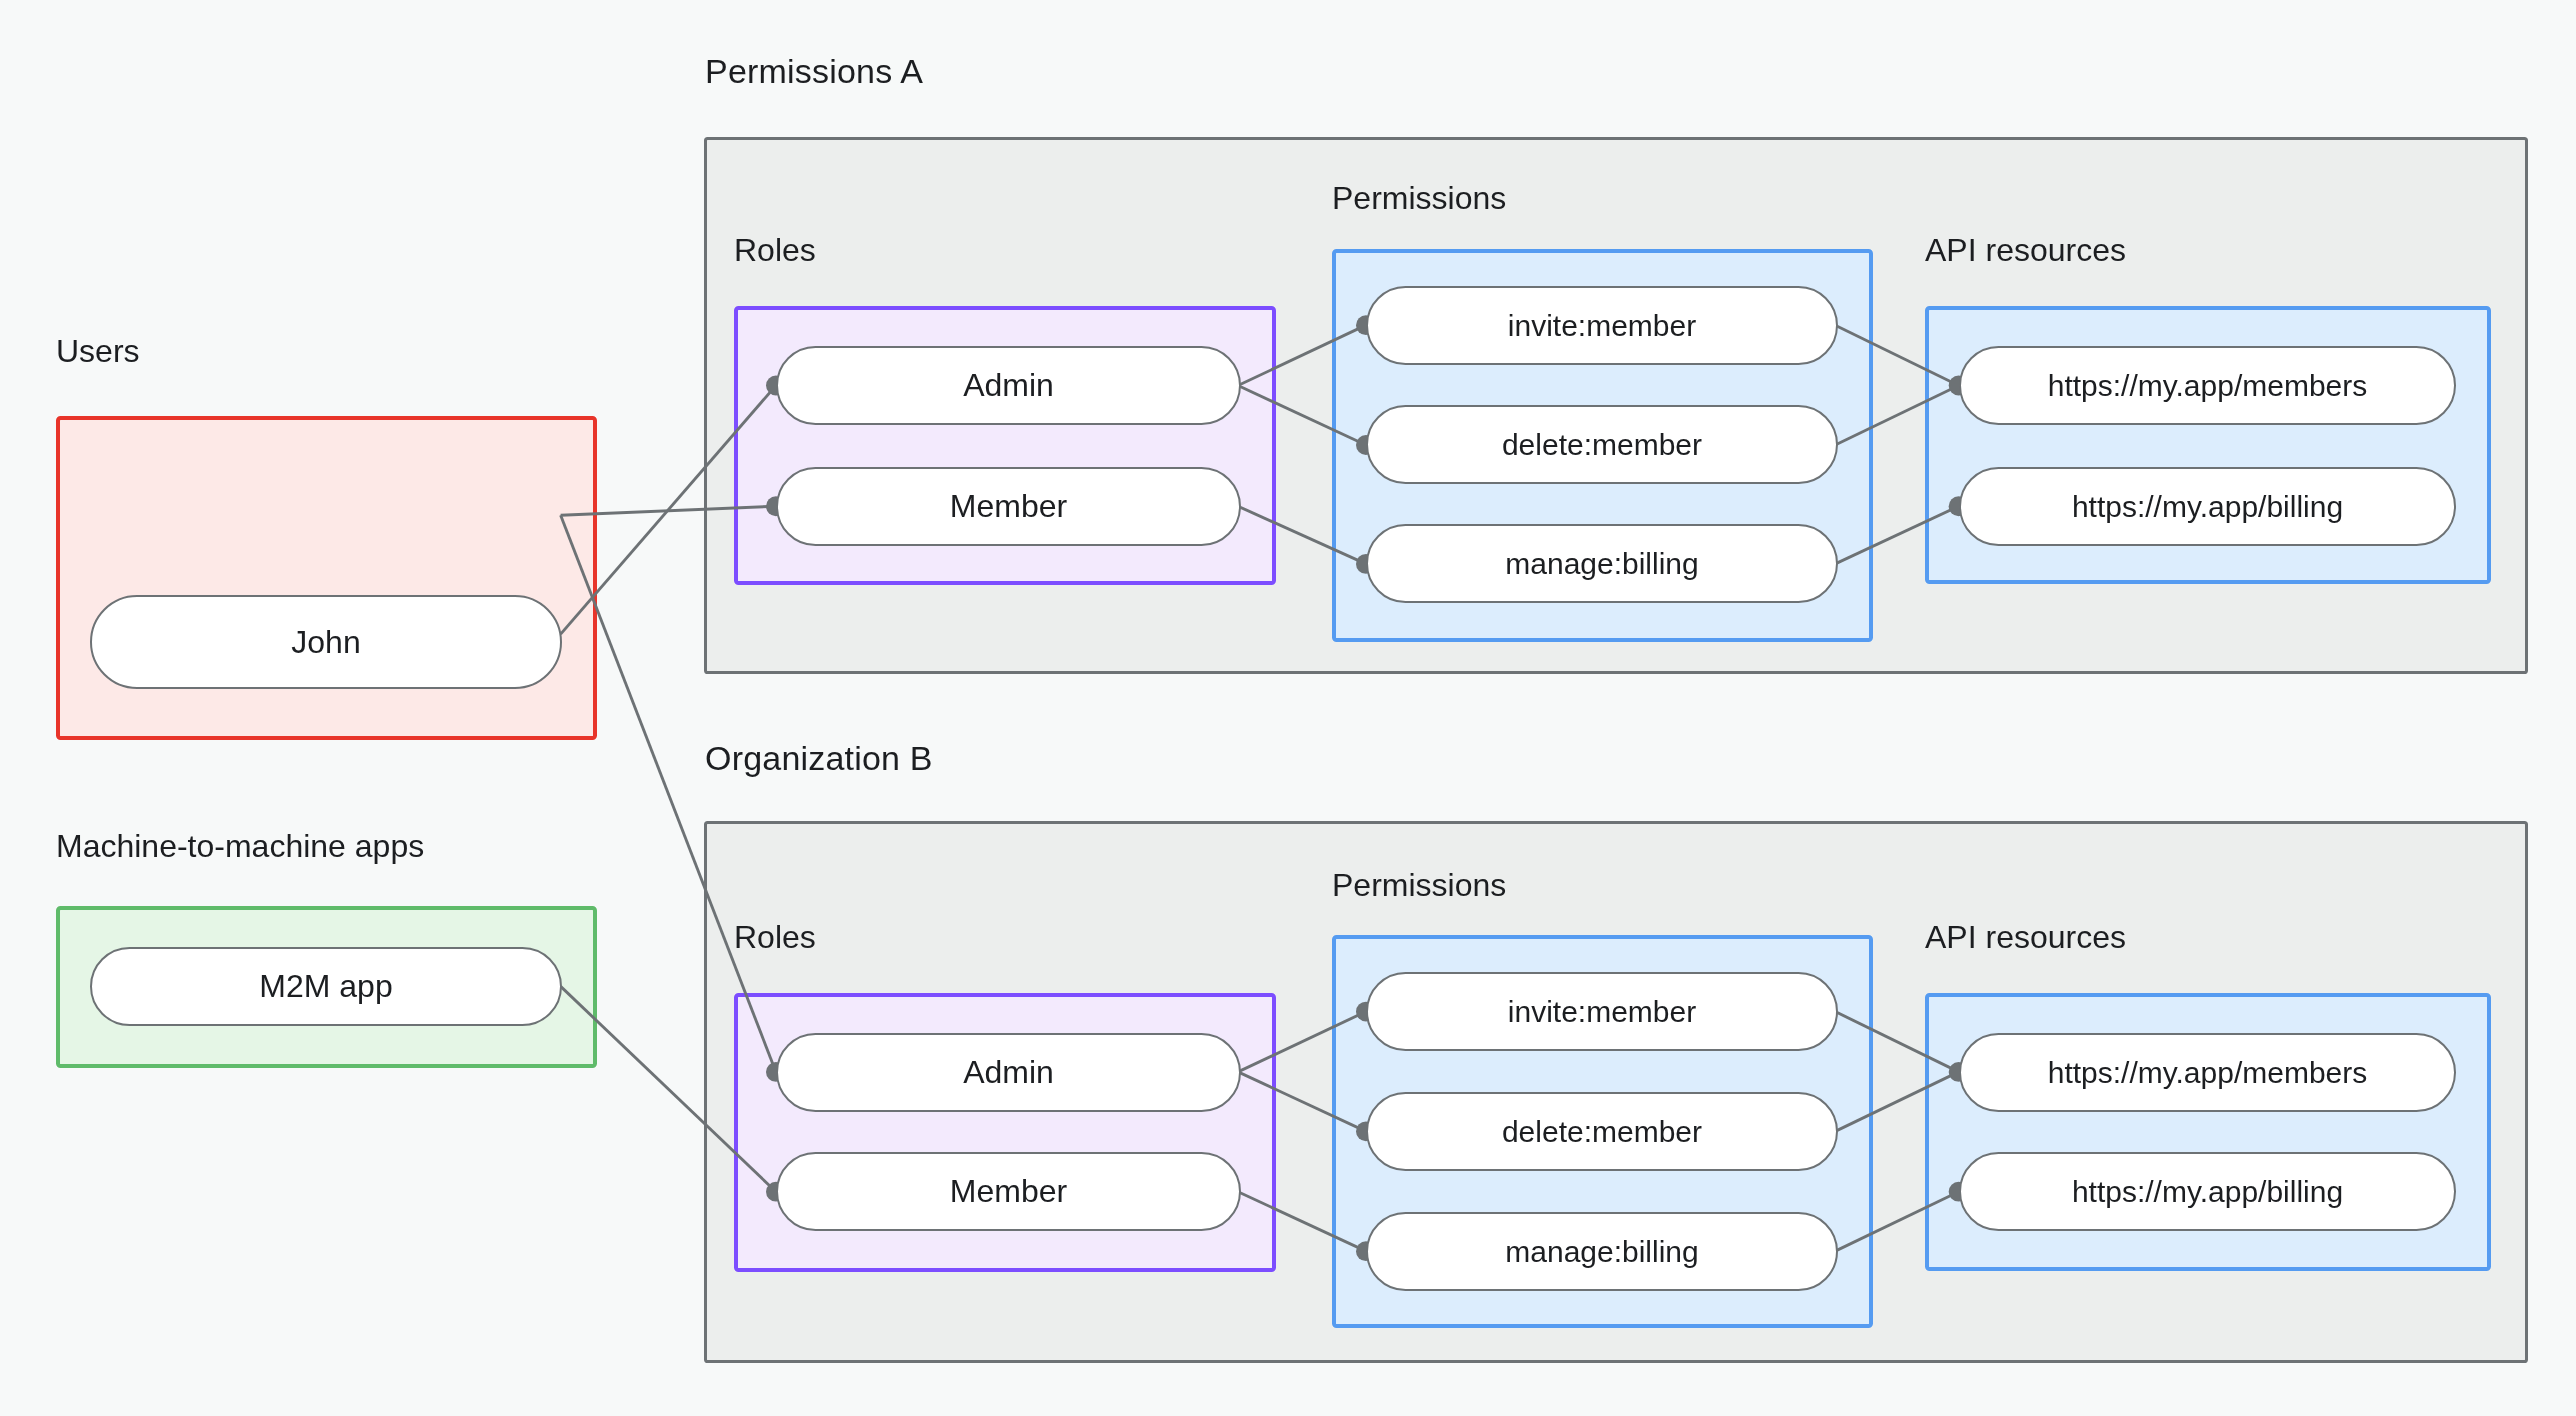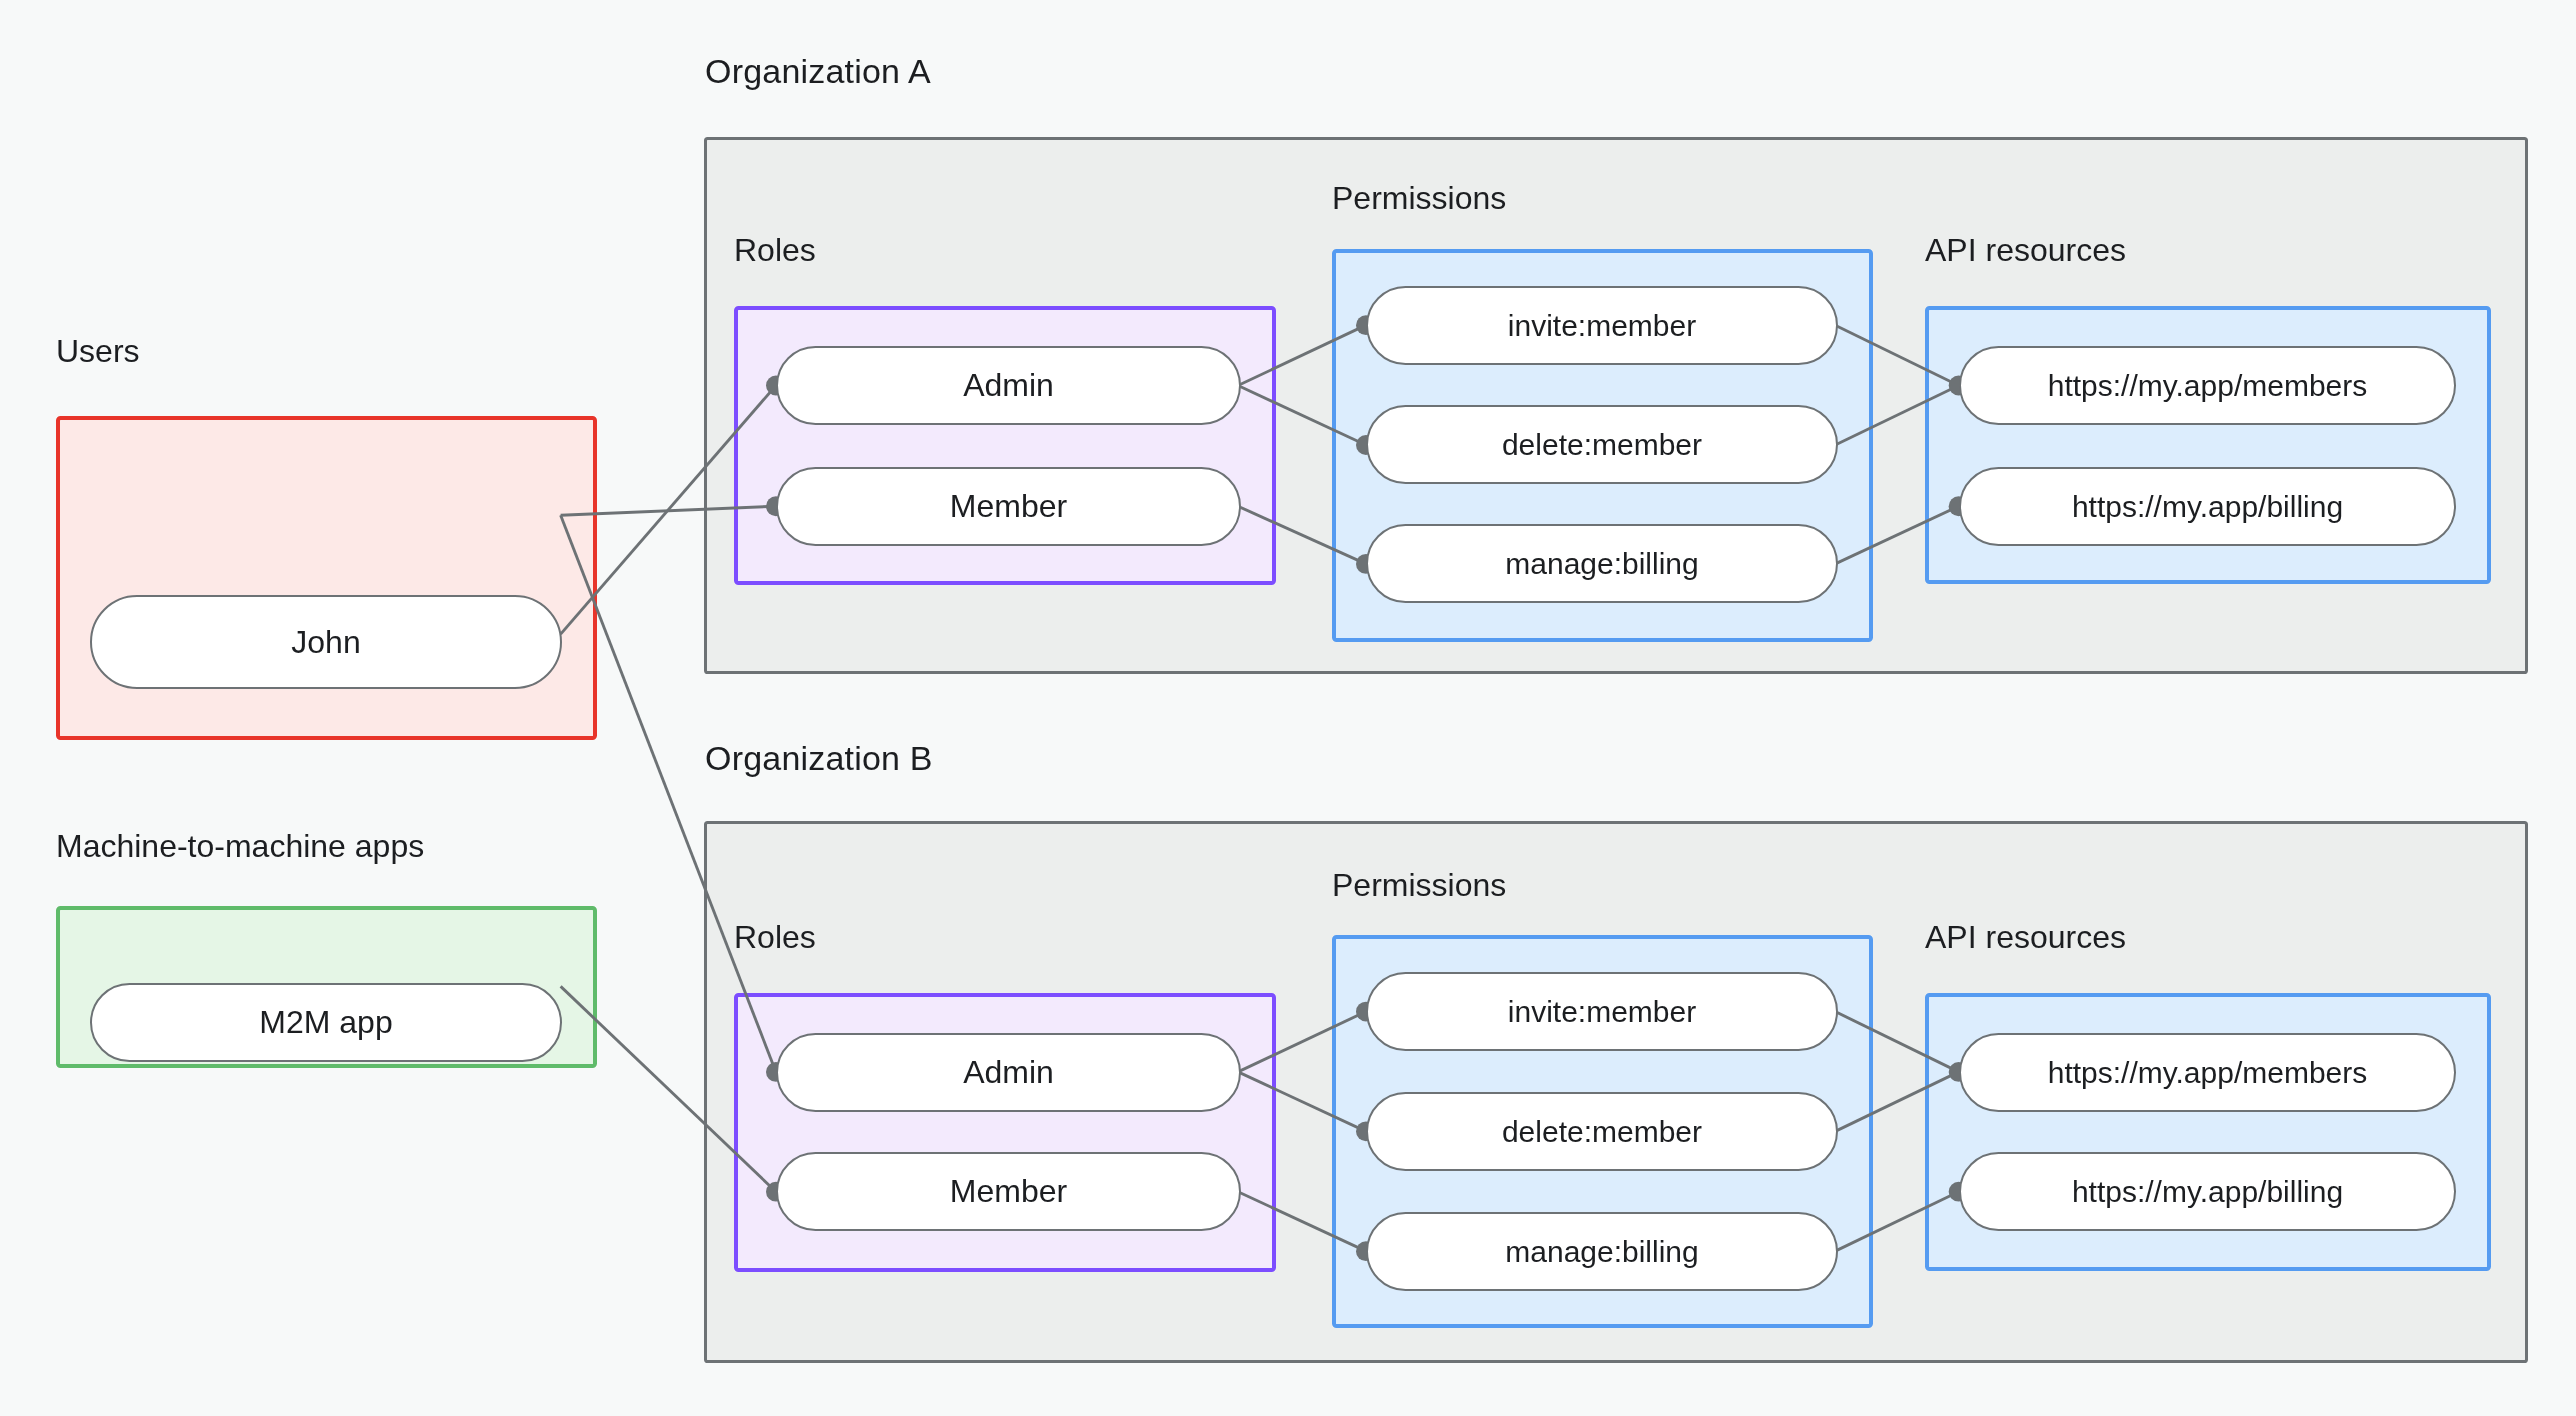--- a/index.html
+++ b/index.html
@@ -134,23 +134,23 @@
 
   <div class="subbox users" style="left:56px;top:416px;width:541px;height:324px;"></div>
 
 
   <div class="pill" style="left:90px;top:595px;width:472px;height:94px;">John</div>
 
   <div class="sec-title" style="left:56px;top:828px;">Machine-to-machine apps</div>
 
   <div class="subbox m2m" style="left:56px;top:906px;width:541px;height:162px;"></div>
 
-  <div class="pill" style="left:90px;top:947px;width:472px;height:79px;margin-top:36px;">M2M app</div>
+  <div class="pill" style="left:90px;top:947px;width:472px;height:79px;">M2M app</div>
 
-  <div class="org-title" style="left:705px;top:52px;">Organization A</div>
+  <div class="org-title" style="left:705px;top:52px;">Permissions A</div>
 
   <div class="org-box" style="left:704px;top:137px;width:1824px;height:537px;"></div>
 
   <div class="sec-title" style="left:734px;top:232px;">Roles</div>
   <div class="subbox roles" style="left:734px;top:306px;width:542px;height:279px;"></div>
   <div class="pill" style="left:776px;top:346px;width:465px;height:79px;">Admin</div>
   <div class="pill" style="left:776px;top:467px;width:465px;height:79px;">Member</div>
 
   <div class="sec-title" style="left:1332px;top:180px;">Permissions</div>
   <div class="subbox perms" style="left:1332px;top:249px;width:541px;height:393px;"></div>

